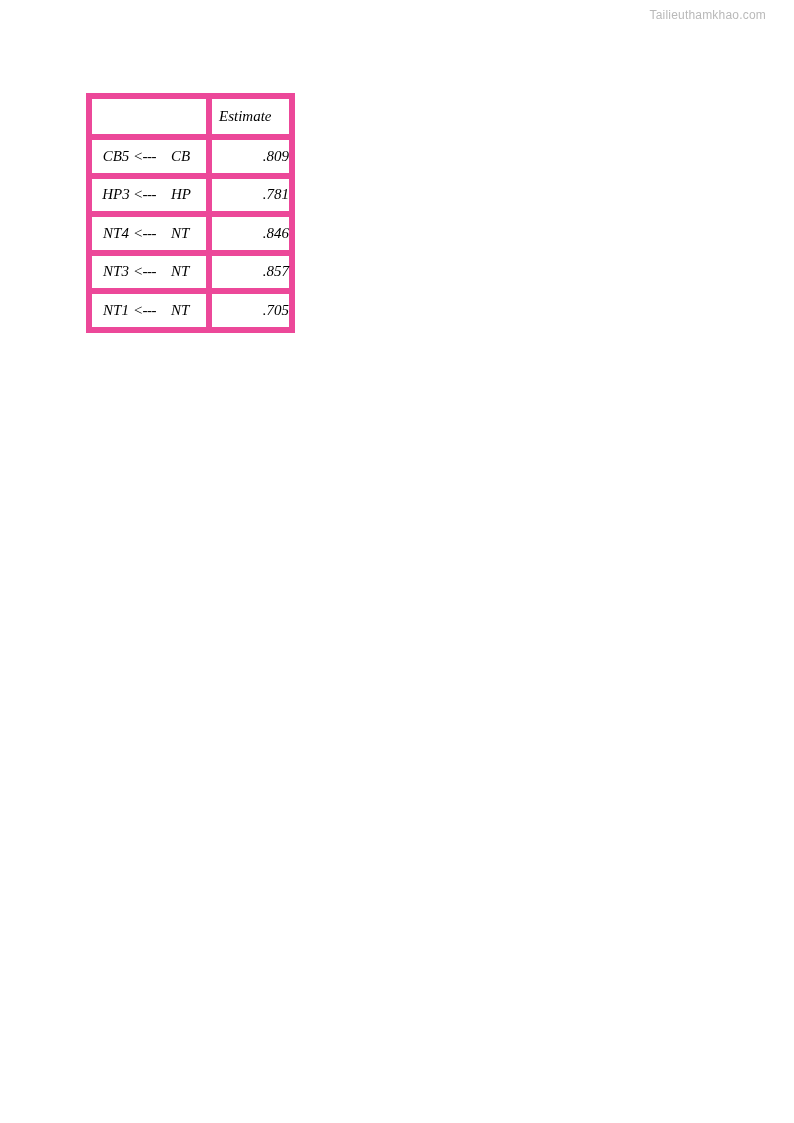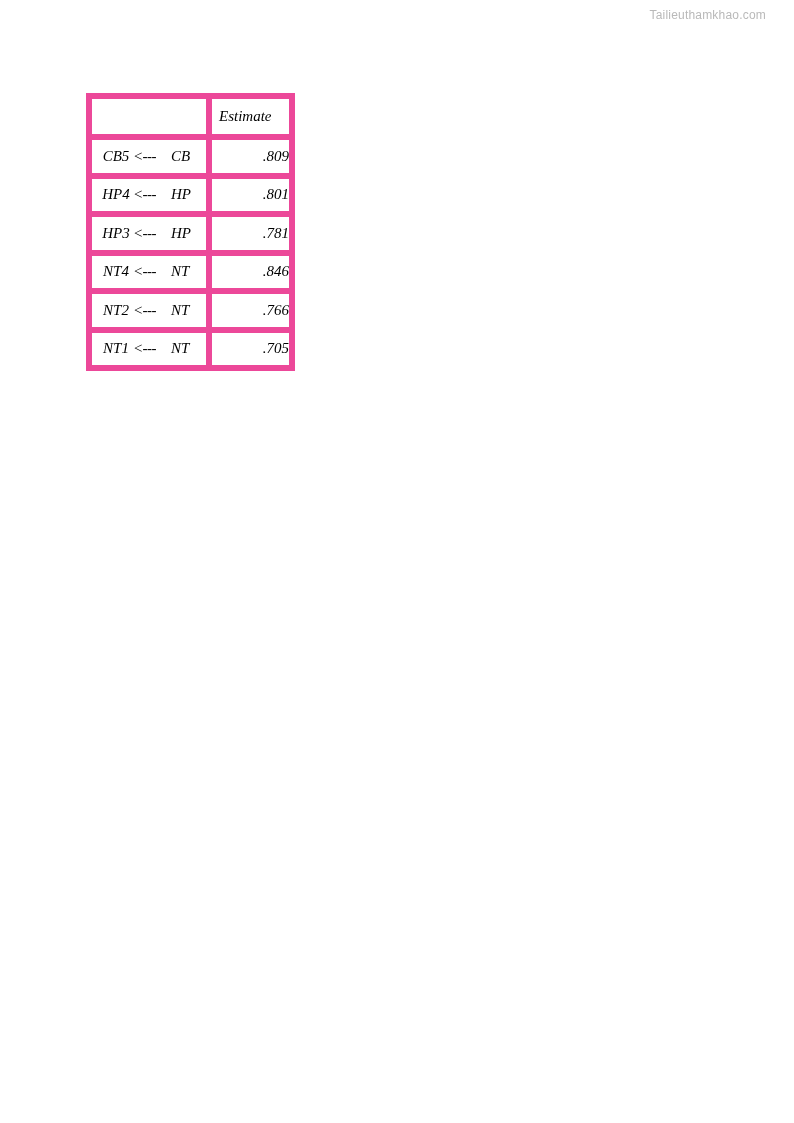--- a/index.html
+++ b/index.html
@@ -101,56 +101,46 @@
             <span class="src">CB5</span>
             <span class="arrow">&lt;---</span>
             <span class="tgt">CB</span>
           </div>
         </td>
         <td class="val-cell">.809</td>
       </tr>
       <tr>
         <td class="rel-cell">
           <div class="rel-inner">
-            <span class="src">HP4</span>
-            <span class="arrow">&lt;---</span>
-            <span class="tgt">HP</span>
-          </div>
-        </td>
-        <td class="val-cell">.801</td>
-      </tr>
-      <tr>
-        <td class="rel-cell">
-          <div class="rel-inner">
             <span class="src">HP3</span>
             <span class="arrow">&lt;---</span>
             <span class="tgt">HP</span>
           </div>
         </td>
         <td class="val-cell">.781</td>
       </tr>
       <tr>
         <td class="rel-cell">
           <div class="rel-inner">
             <span class="src">NT4</span>
             <span class="arrow">&lt;---</span>
             <span class="tgt">NT</span>
           </div>
         </td>
         <td class="val-cell">.846</td>
       </tr>
       <tr>
         <td class="rel-cell">
           <div class="rel-inner">
-            <span class="src">NT2</span>
+            <span class="src">NT3</span>
             <span class="arrow">&lt;---</span>
             <span class="tgt">NT</span>
           </div>
         </td>
-        <td class="val-cell">.766</td>
+        <td class="val-cell">.857</td>
       </tr>
       <tr>
         <td class="rel-cell">
           <div class="rel-inner">
             <span class="src">NT1</span>
             <span class="arrow">&lt;---</span>
             <span class="tgt">NT</span>
           </div>
         </td>
         <td class="val-cell">.705</td>

